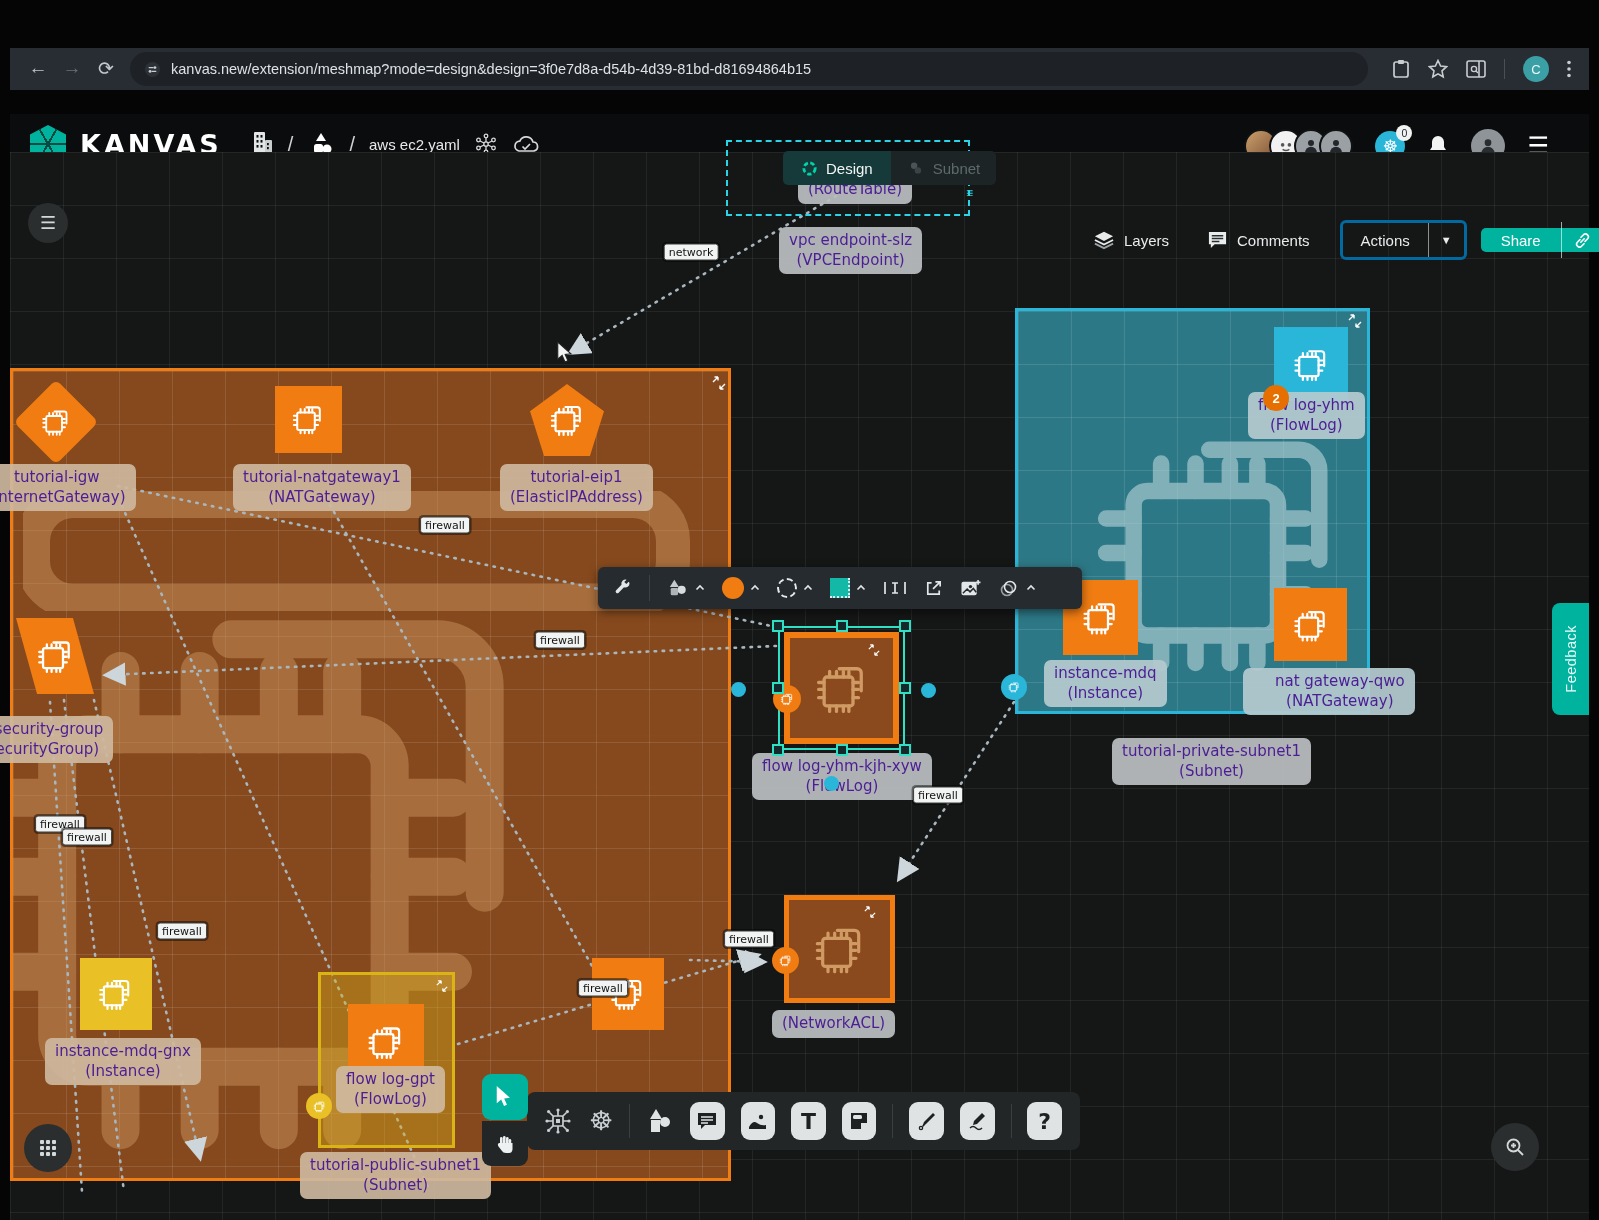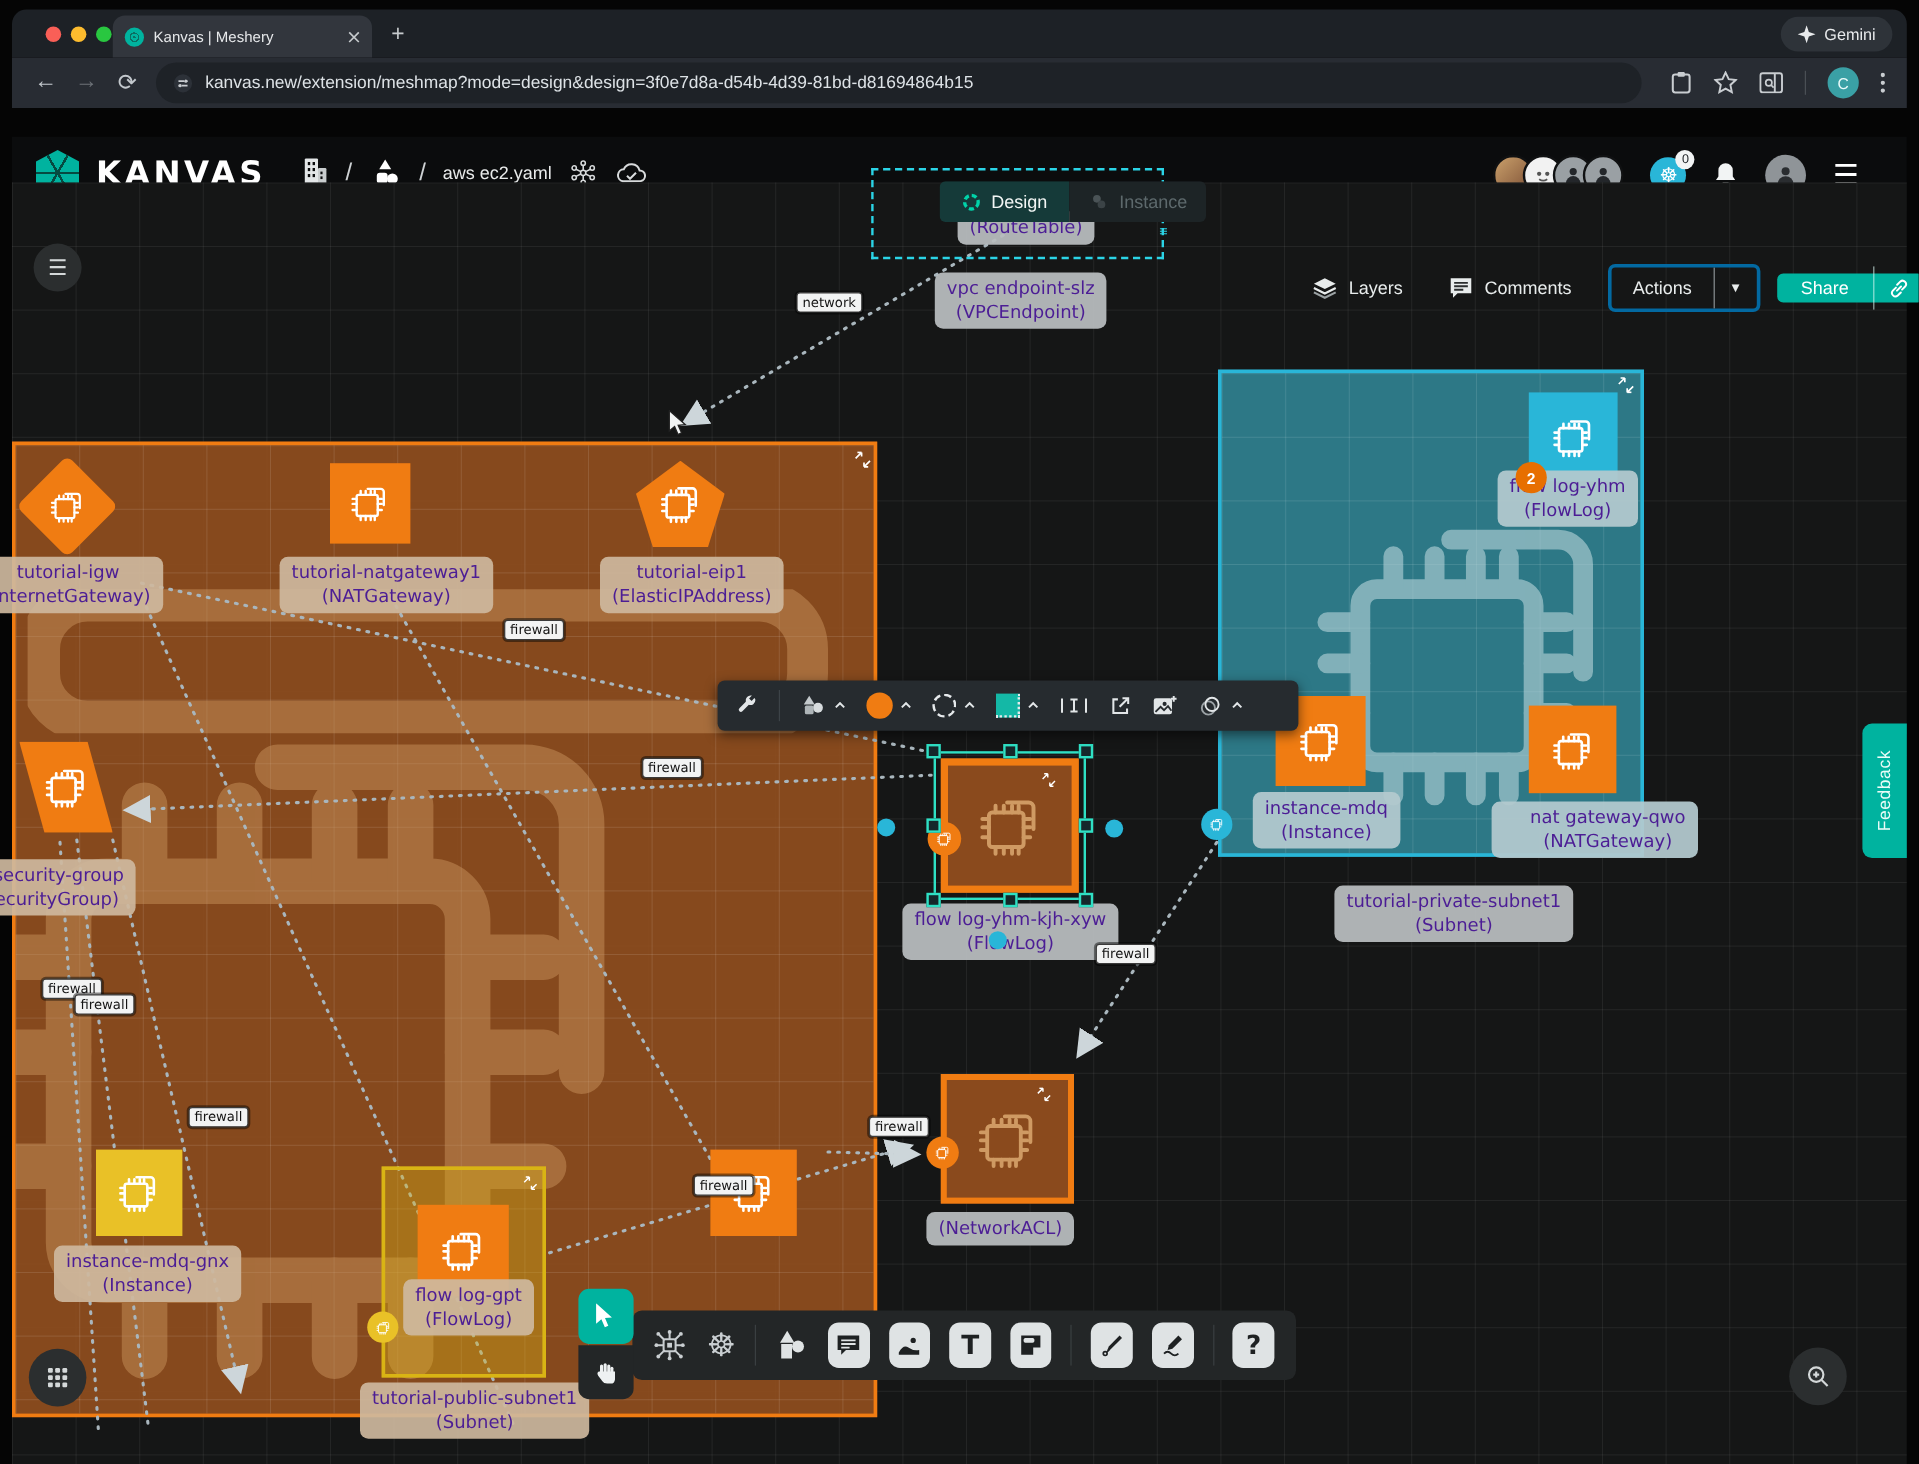--- a/index.html
+++ b/index.html
@@ -552,21 +552,21 @@
     <svg width="17" height="17" viewBox="0 0 18 18">
           <circle cx="9" cy="9" r="6" fill="none" stroke="#00D3A9" stroke-width="3" stroke-dasharray="4.5 2.6"></circle>
         </svg>
     <span>Design</span>
   </span>
   <span class="tg-operate">
     <svg width="18" height="17" viewBox="0 0 18 18">
           <circle cx="7" cy="6" r="3.4" fill="#4a5356"></circle>
           <circle cx="11" cy="11" r="3.4" fill="#3b4346"></circle>
         </svg>
-    <span>Instance</span>
+    <span>Subnet</span>
   </span>
 </div>
 
 <div class="appbar">
   <div class="abs" style="left:20px;top:11px;display:flex;align-items:center;gap:14px;">
     <span class="logo-mark"></span>
     <span class="logo-text">KANVAS</span>
     <svg width="26" height="28" viewBox="0 0 26 28" style="margin-left:12px;">
           <g fill="#e3e6e7">
             <rect x="6" y="2" width="11" height="24" rx="1"></rect>
@@ -642,41 +642,20 @@
     <span style="width:34px;height:34px;border-radius:50%;background:#8f9498;display:flex;align-items:center;justify-content:center;">
           <svg width="20" height="20" viewBox="0 0 24 24">
             <circle cx="12" cy="8" r="4" fill="#2a2d30"></circle>
             <path d="M4 21 a8 8 0 0 1 16 0z" fill="#2a2d30"></path>
           </svg>
         </span>
     <span style="color:#fff;font-size:24px;">☰</span>
   </div>
 </div>
 
-<div class="chrome-top">
-  <div class="abs" style="left:28px;top:14px;display:flex;gap:8px;">
-    <span class="tlight" style="background:#f95f57;"></span>
-    <span class="tlight" style="background:#fdbc2e;"></span>
-    <span class="tlight" style="background:#29c740;"></span>
-  </div>
-  <div class="tab">
-    <span class="favicon"></span>
-    <span style="flex:1">Kanvas | Meshery</span>
-    <svg width="10" height="10" viewBox="0 0 10 10">
-          <path d="M1 1 L9 9 M9 1 L1 9" stroke="#c6cacd" stroke-width="1.4"></path>
-        </svg>
-  </div>
-  <span class="abs" style="left:316px;top:10px;color:#c6cacd;font-size:19px;">+</span>
-  <span class="gemini">
-    <svg width="15" height="15" viewBox="0 0 16 16">
-          <path d="M8 0 L10 6 L16 8 L10 10 L8 16 L6 10 L0 8 L6 6 Z" fill="#e8eaec"></path>
-        </svg>
-    <span>Gemini</span>
-  </span>
-</div>
 <div class="chrome-url">
   <span class="navic abs" style="left:14px;top:9px;">←</span>
   <span class="navic dim abs" style="left:48px;top:9px;">→</span>
   <span class="navic abs" style="left:82px;top:9px;">⟳</span>
   <div class="urlpill">
     <svg width="17" height="17" viewBox="0 0 18 18">
           <rect x="1" y="1" width="16" height="16" rx="8" fill="#2c3138"></rect>
           <path d="M5 7 h5 M12 7 h1 M5 11 h1 M8 11 h5" stroke="#c9cdd1" stroke-width="1.5"></path>
           <circle cx="11.5" cy="7" r="1.4" fill="#c9cdd1"></circle>
           <circle cx="6.5" cy="11" r="1.4" fill="#c9cdd1"></circle>

